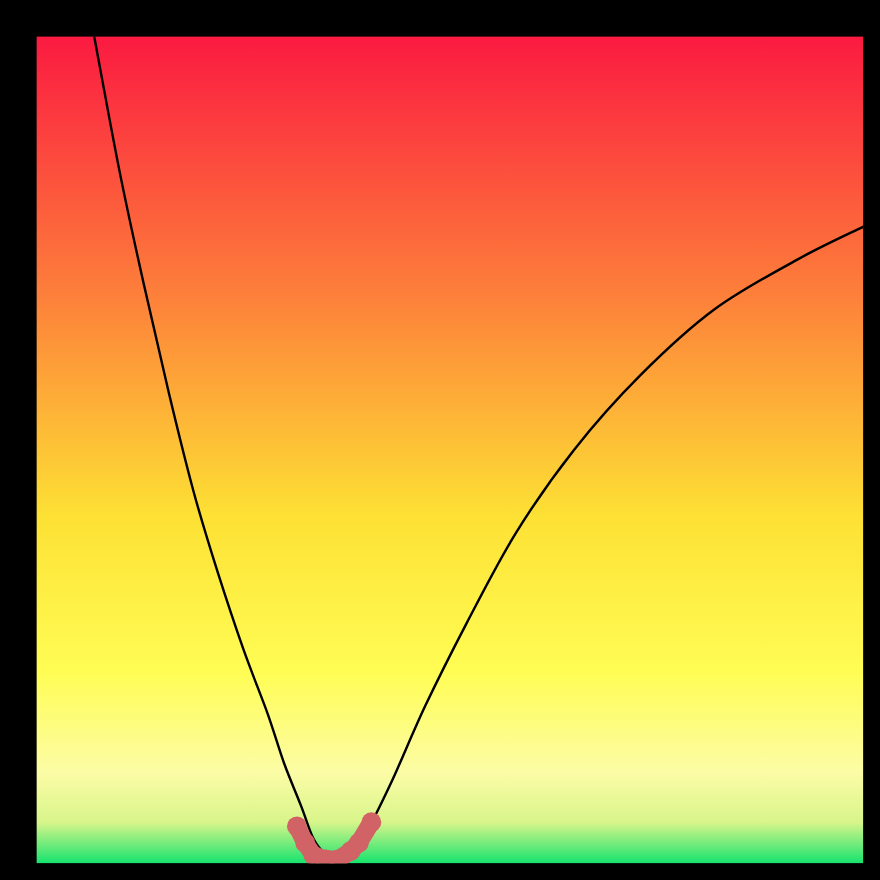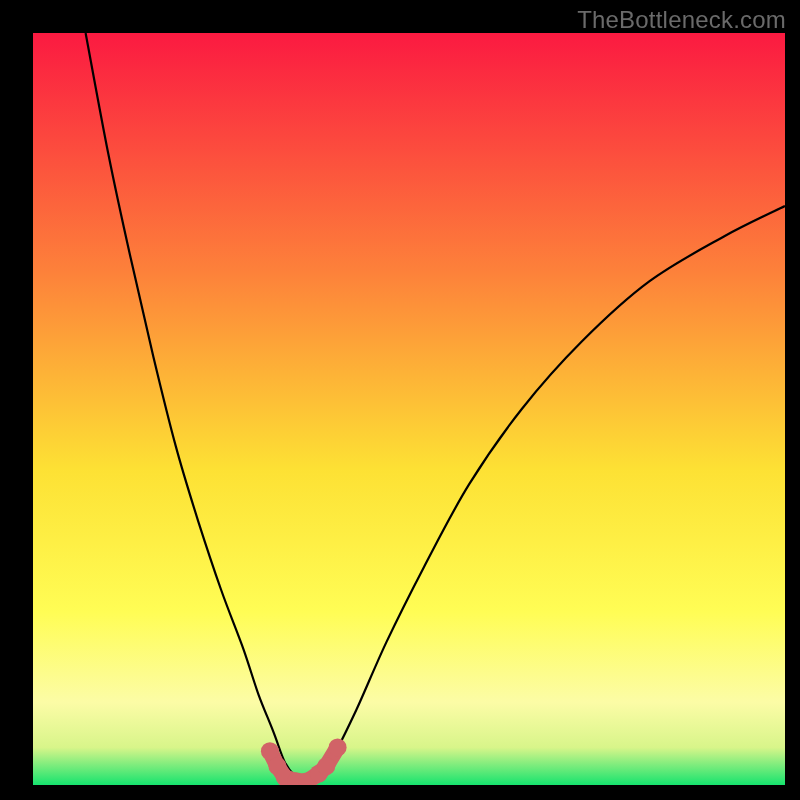--- a/index.html
+++ b/index.html
@@ -36,21 +36,20 @@
     font-weight: 500;
     letter-spacing: 0.2px;
   }
   svg { display: block; }
 </style>
 </head>
 <body>
 
 <div class="frame">
 
-  <div class="watermark">TheBottleneck.com</div>
 
   <div class="plot-area">
     <svg id="chart-svg" width="752" height="752" viewBox="0 0 752 752">
       <defs>
         <linearGradient id="bg-grad" x1="0" y1="0" x2="0" y2="1">
           <stop id="g0" offset="0%" stop-color="#fb1a41"></stop>
           <stop id="g1" offset="32%" stop-color="#fd823a"></stop>
           <stop id="g2" offset="58%" stop-color="#fde134"></stop>
           <stop id="g3" offset="77%" stop-color="#fffd55"></stop>
           <stop id="g4" offset="89%" stop-color="#fcfca6"></stop>

